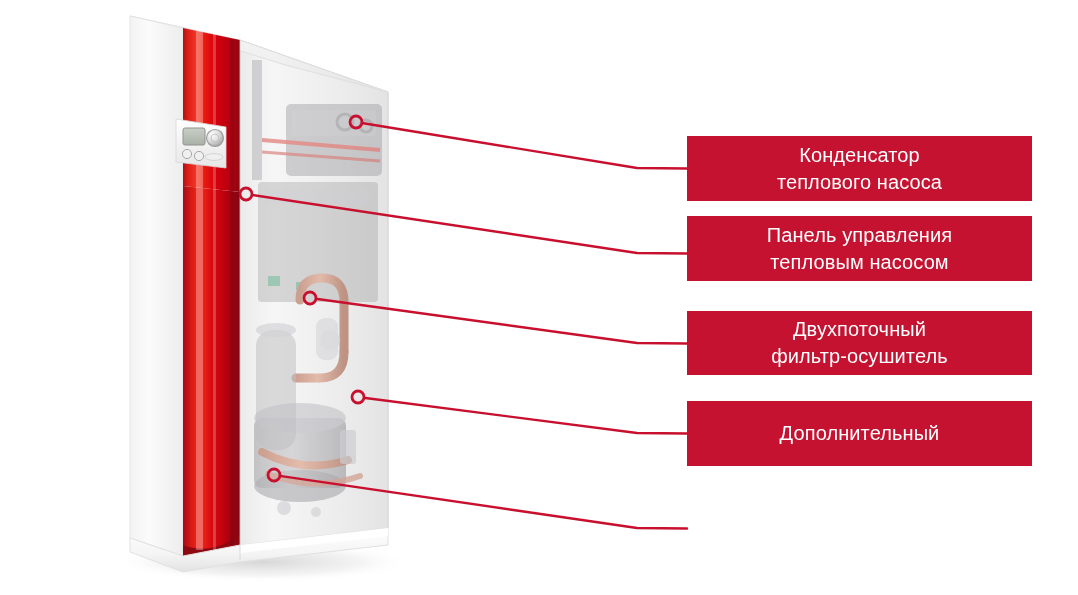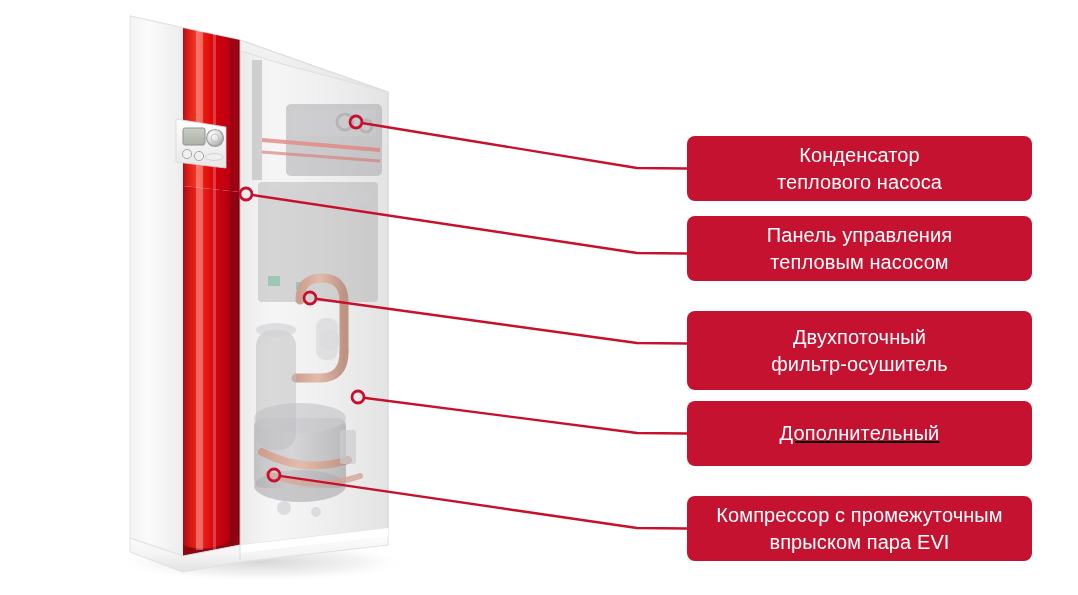--- a/index.html
+++ b/index.html
@@ -41,21 +41,20 @@
 
   
   .callout-box {
     position: absolute;
     display: flex;
     align-items: center;
     justify-content: center;
     box-sizing: border-box;
     padding: 4px 18px;
     z-index: 50;
-    border-radius: 8px;
   }
   .callout-text {
     color: #ffffff;
     font-size: 20px;
     line-height: 27px;
     text-align: center;
     font-weight: 400;
     letter-spacing: .1px;
     white-space: pre-line;
   }
@@ -260,27 +259,23 @@
   <div class="callout-box" style="left:687px; top:136px; width:345px; height:65px; background:#c41230;">
     <div class="callout-text">Конденсатор
 теплового насоса</div>
   </div>
 
   <div class="callout-box" style="left:687px; top:216px; width:345px; height:65px; background:#c41230;">
     <div class="callout-text">Панель управления
 тепловым насосом</div>
   </div>
 
-  <div class="callout-box" style="left:687px; top:311px; width:345px; height:79px; background:#c41230;">
+  <div class="callout-box" style="left:687px; top:311px; width:345px; height:64px; background:#c41230;">
     <div class="callout-text">Двухпоточный
 фильтр-осушитель</div>
   </div>
 
-  <div class="callout-box" style="left:687px; top:401px; width:345px; height:65px; background:#c41230;text-decoration:underline;">
+  <div class="callout-box" style="left:687px; top:401px; width:345px; height:65px; background:#c41230;">
     <div class="callout-text"><span>Дополнительный</span><br></div>
   </div>
 
-  <div class="callout-box" style="left:687px; top:496px; width:345px; height:65px; background:#c41230;">
-    <div class="callout-text">Компрессор с промежуточным
-впрыском пара EVI</div>
-  </div>
 
 </div>
 
 </body></html>

